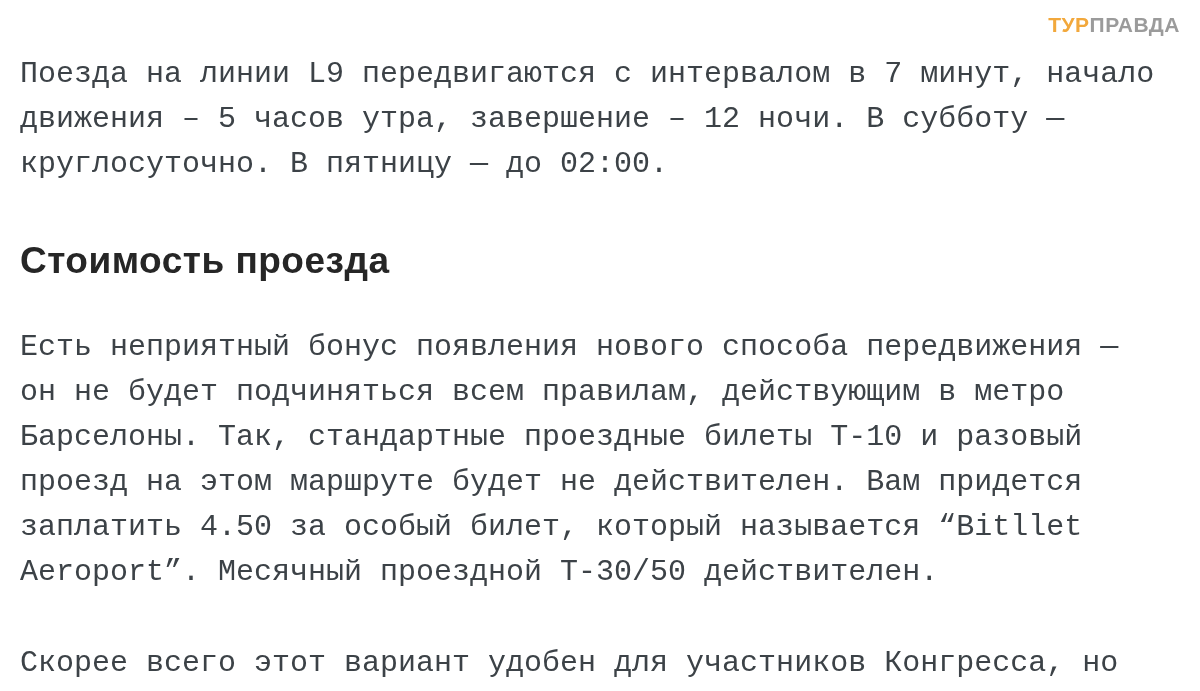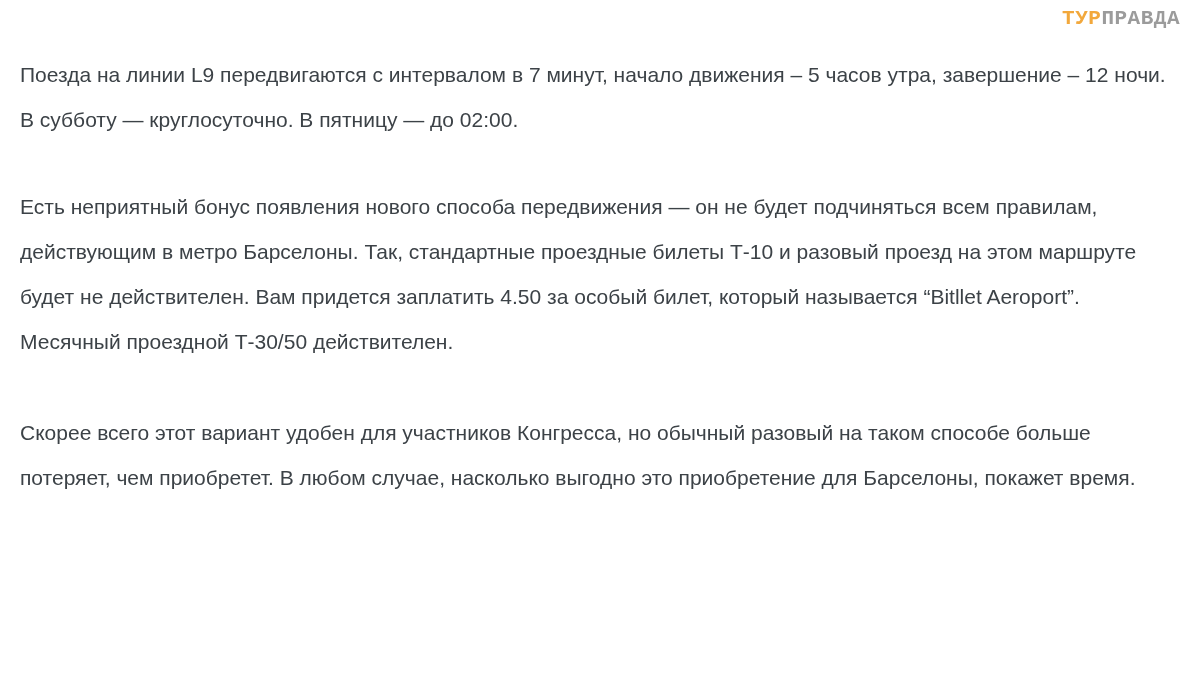--- a/index.html
+++ b/index.html
@@ -19,27 +19,27 @@
   .page {
     position: relative;
     width: 1200px;
     height: 691px;
     padding: 10px 22px 0 20px;
   }
 
   
   .logo {
     position: absolute;
-    top: 7px;
+    top: 13px;
     right: 20px;
     font-size: 21px;
     font-weight: bold;
     letter-spacing: 0.5px;
     white-space: nowrap;
-    font-family: Liberation Mono, monospace;
+    font-family: Liberation Sans, sans-serif;
   }
   .logo .logo-accent { color: #f2a83c; }
   .logo .logo-rest   { color: #9b9b9b; }
 
   
   h1.heading, h2.heading {
     color: #262626;
     font-weight: bold;
     font-size: 37px;
     line-height: 1.2;
@@ -47,40 +47,41 @@
     font-family: "Liberation Sans", sans-serif;
   }
 
   h1.heading { margin-top: 4px; }
 
   h2.heading { margin-top: 52px; }
 
   
   p.body-text {
     color: #3c4247;
-    font-size: 21px;
+    font-size: 30px;
     line-height: 45px;
     max-width: 1150px;
-    font-family: Liberation Sans, sans-serif;
+    font-family: Liberation Mono, monospace;
   }
 
   p.body-text.first  { margin-top: 42px; }
   p.body-text.second { margin-top: 42px; }
   p.body-text.third  { margin-top: 46px; }
 </style>
 </head>
 <body>
 
 <div class="page">
 
   <div class="logo">
     <span class="logo-accent">ТУР</span><span class="logo-rest">ПРАВДА</span>
   </div>
 
 
   <p class="body-text first">Поезда на линии L9 передвигаются с интервалом в 7 минут, начало движения – 5 часов утра, завершение – 12 ночи. В субботу — круглосуточно. В пятницу — до 02:00.</p>
 
+  <h2 class="heading">Стоимость проезда</h2>
 
   <p class="body-text second">Есть неприятный бонус появления нового способа передвижения — он не будет подчиняться всем правилам, действующим в метро Барселоны.  Так, стандартные проездные билеты Т-10 и разовый проезд на этом маршруте будет не действителен.  Вам придется заплатить 4.50 за особый билет, который называется “Bitllet Aeroport”. Месячный проездной Т-30/50 действителен.</p>
 
   <p class="body-text third">Скорее всего этот вариант удобен для участников Конгресса, но обычный разовый на таком способе больше потеряет, чем приобретет. В любом случае, насколько выгодно это приобретение для Барселоны, покажет время.</p>
 
 </div>
 
 </body></html>

